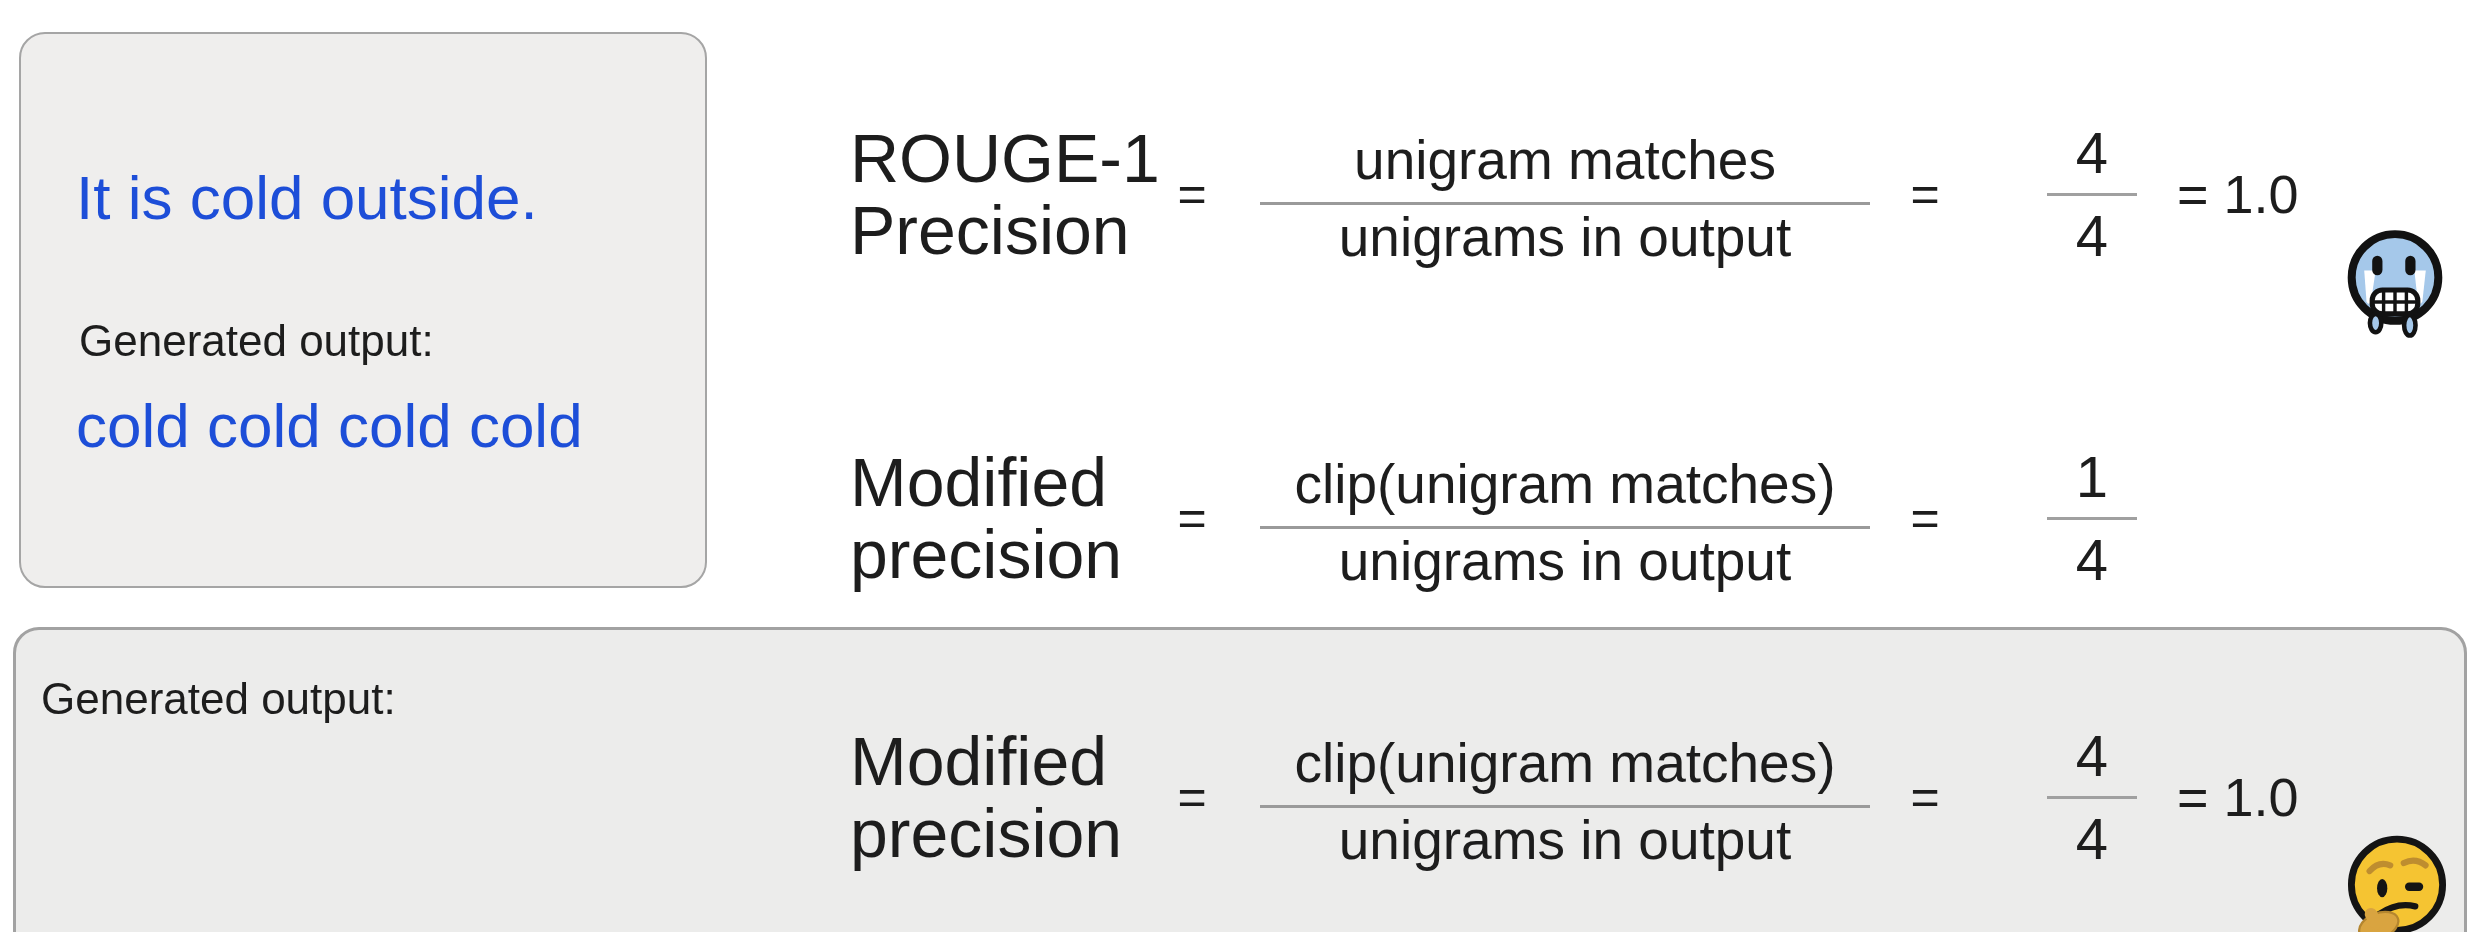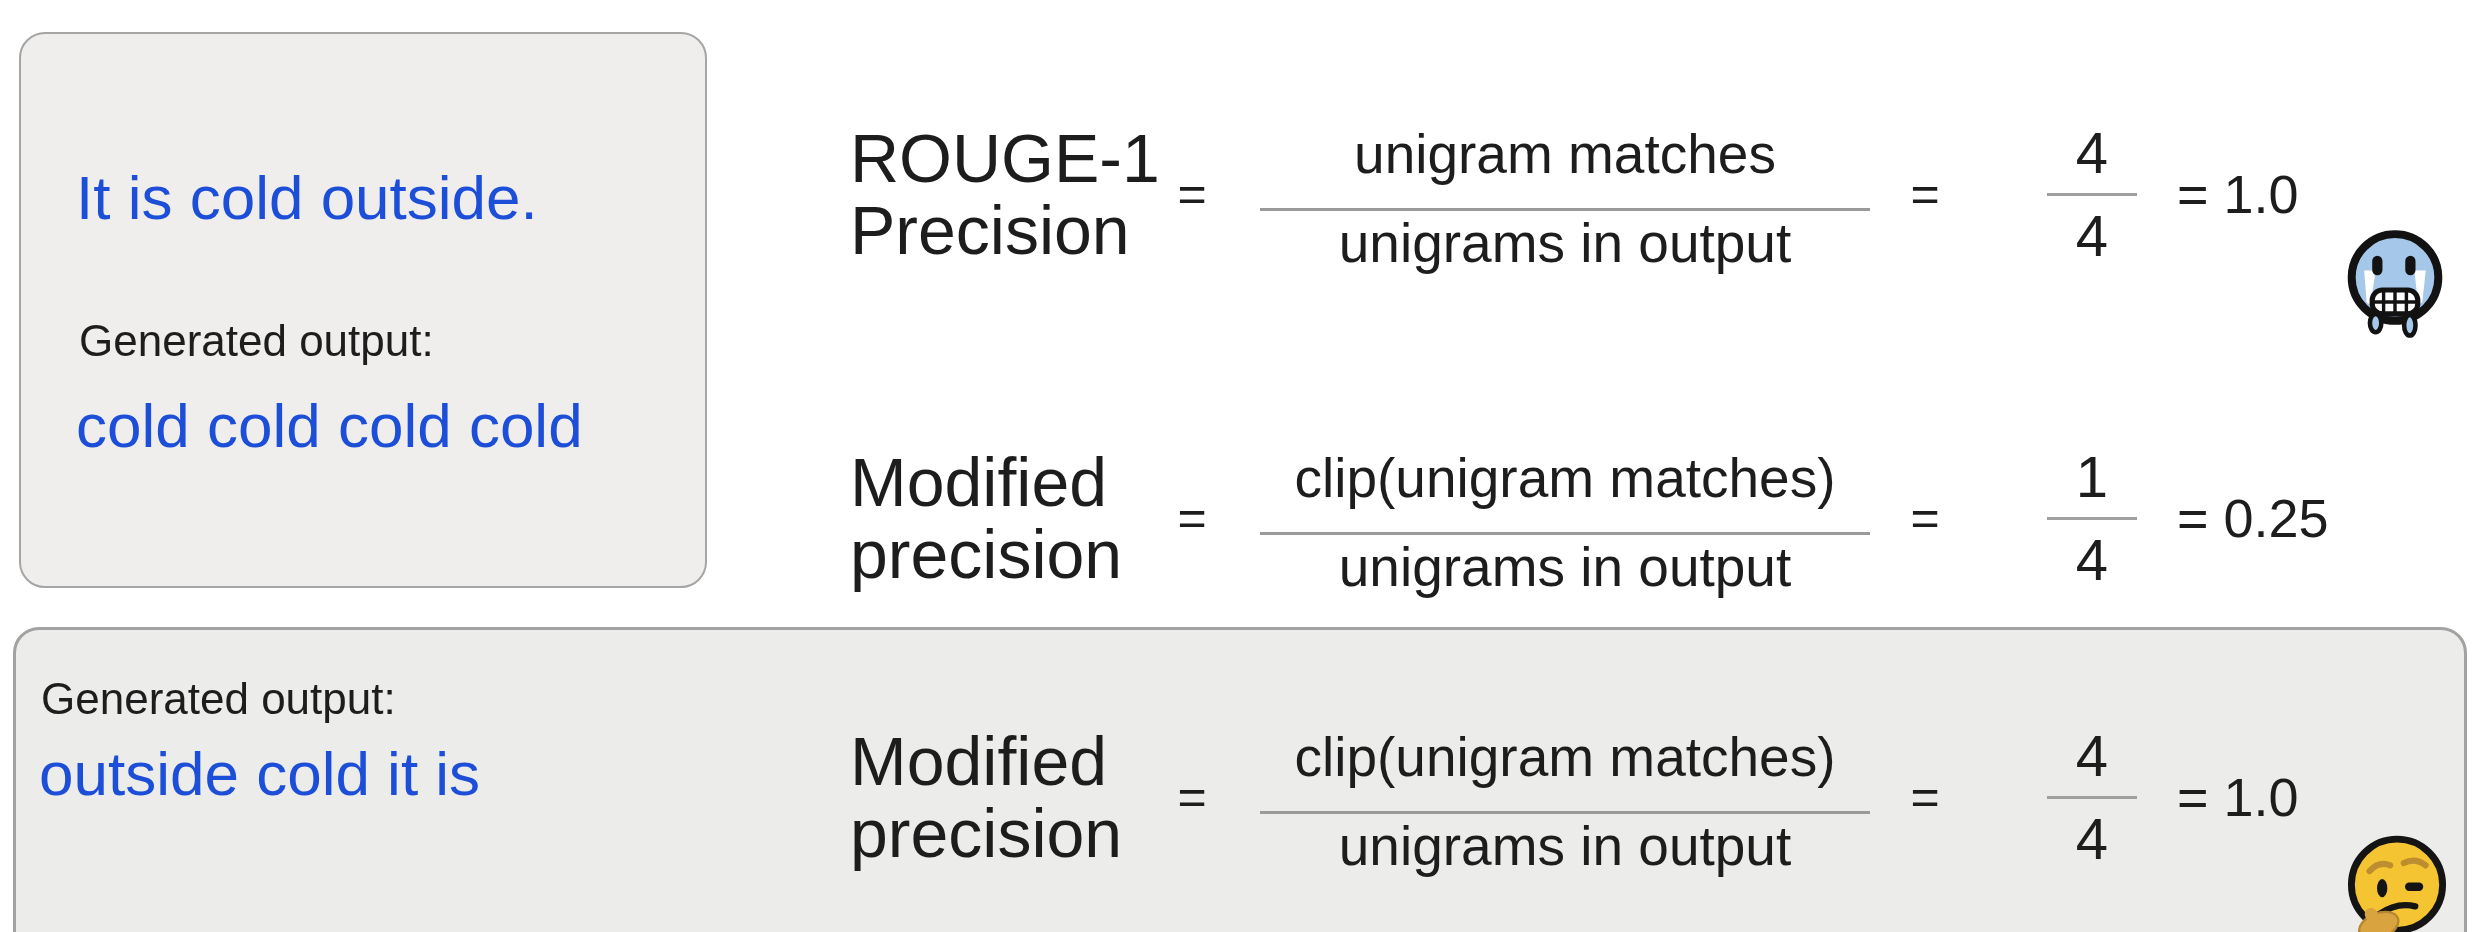--- a/index.html
+++ b/index.html
@@ -31,21 +31,21 @@
     position:absolute;left:850px;height:210px;display:flex;align-items:center;white-space:nowrap;
   }
   .row1{top:89px;}
   .row2{top:413px;}
   .row3{top:692px;}
   .f-label{width:300px;font-size:68px;line-height:72px;}
   .f-label span{display:block;}
   .f-eq1{width:44px;margin-left:20px;text-align:center;font-size:50px;}
   .f-eq2{width:44px;margin-left:33px;text-align:center;font-size:50px;}
   .fraction{margin-left:46px;width:610px;text-align:center;font-size:55px;}
-  .fraction .num{display:block;padding-bottom:22px;border-bottom:3px solid #9a9a9a;margin-top:8px;}
+  .fraction .num{display:block;padding-bottom:10px;border-bottom:3px solid #9a9a9a;margin-top:8px;}
   .fraction .den{display:block;}
   .mini-frac{margin-left:100px;width:90px;text-align:center;font-size:58px;}
   .mini-frac .num{display:block;padding-bottom:7px;border-bottom:3px solid #a0a0a0;}
   .mini-frac .den{display:block;padding-top:6px;}
   .f-result{margin-left:40px;font-size:54px;}
 
   
   .emoji{position:absolute;width:114px;height:116px;}
   .cold-emoji{left:2338px;top:224px;}
   .think-emoji{left:2340px;top:829px;}
@@ -56,21 +56,20 @@
 <div class="canvas">
 
   <div class="ref-box">
     <div class="org ref-text">It is cold outside.</div>
     <div class="lbl gen-label">Generated output:</div>
     <div class="org gen-text">cold cold cold cold</div>
   </div>
 
   <div class="bottom-box">
     <div class="lbl b-label">Generated output:</div>
-    <div class="org b-text">outside cold it is</div>
   </div>
 
   <div class="formula-row row1">
     <div class="f-label">
       <span>ROUGE-1</span>
       <span>Precision</span>
     </div>
     <div class="f-eq1">=</div>
     <div class="fraction">
       <span class="num">unigram matches</span>
@@ -92,21 +91,20 @@
     <div class="f-eq1">=</div>
     <div class="fraction">
       <span class="num">clip(unigram matches)</span>
       <span class="den">unigrams in output</span>
     </div>
     <div class="f-eq2">=</div>
     <div class="mini-frac">
       <span class="num">1</span>
       <span class="den">4</span>
     </div>
-    <div class="f-result">= 0.25</div>
   </div>
 
   <div class="formula-row row3">
     <div class="f-label">
       <span>Modified</span>
       <span>precision</span>
     </div>
     <div class="f-eq1">=</div>
     <div class="fraction">
       <span class="num">clip(unigram matches)</span>

